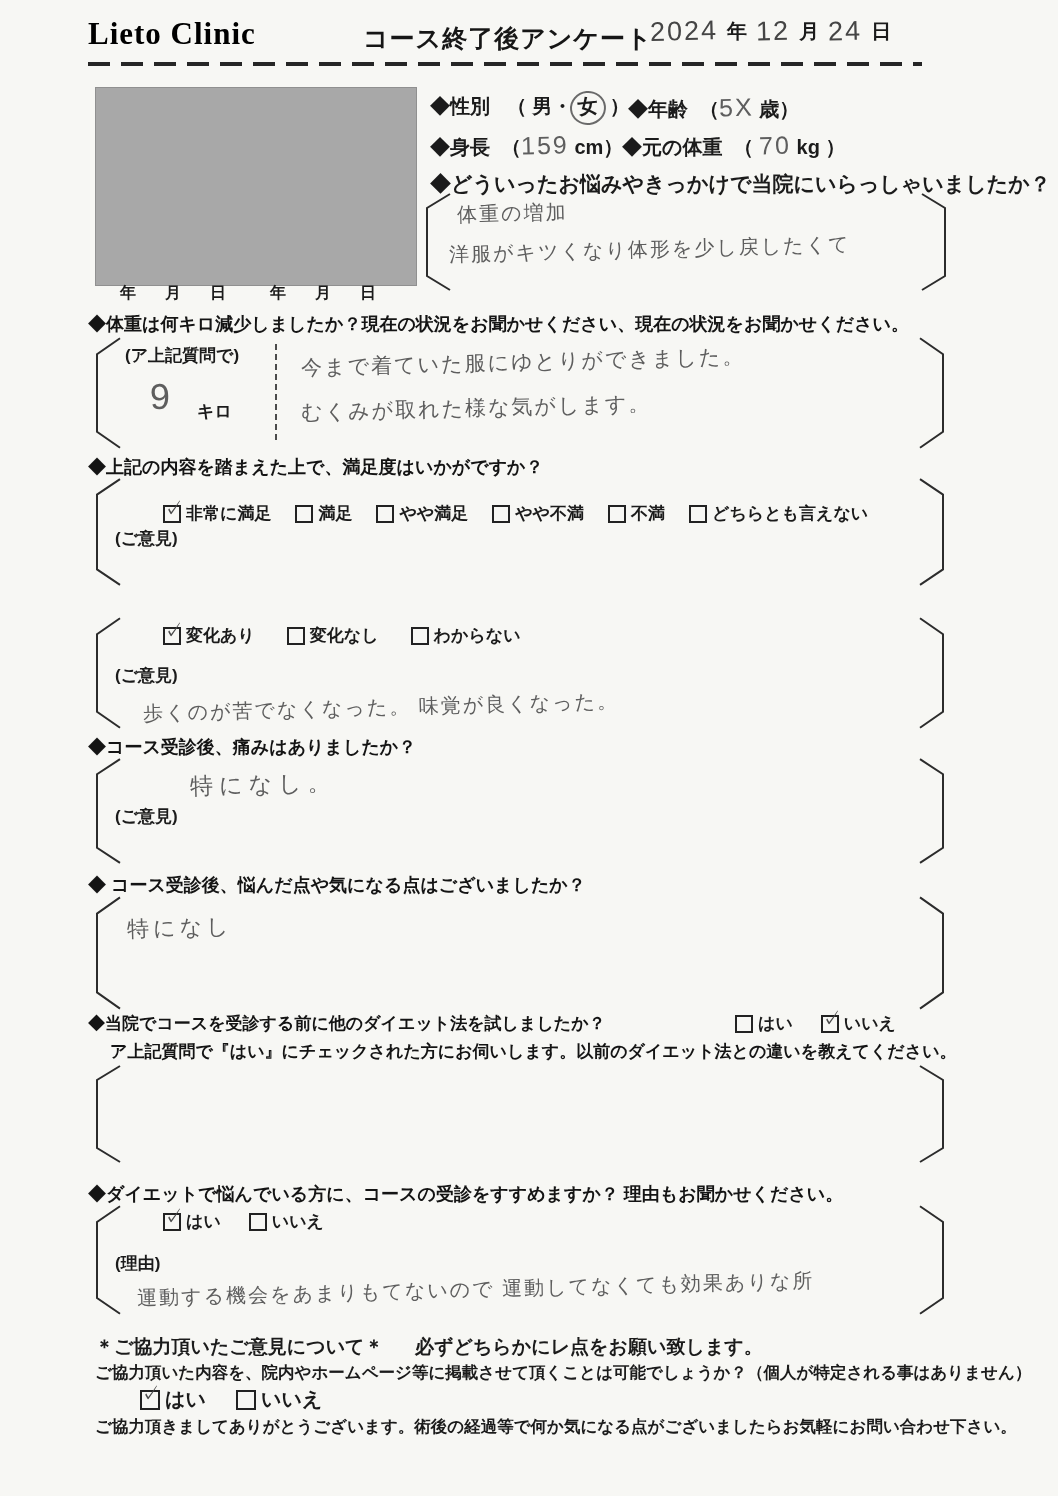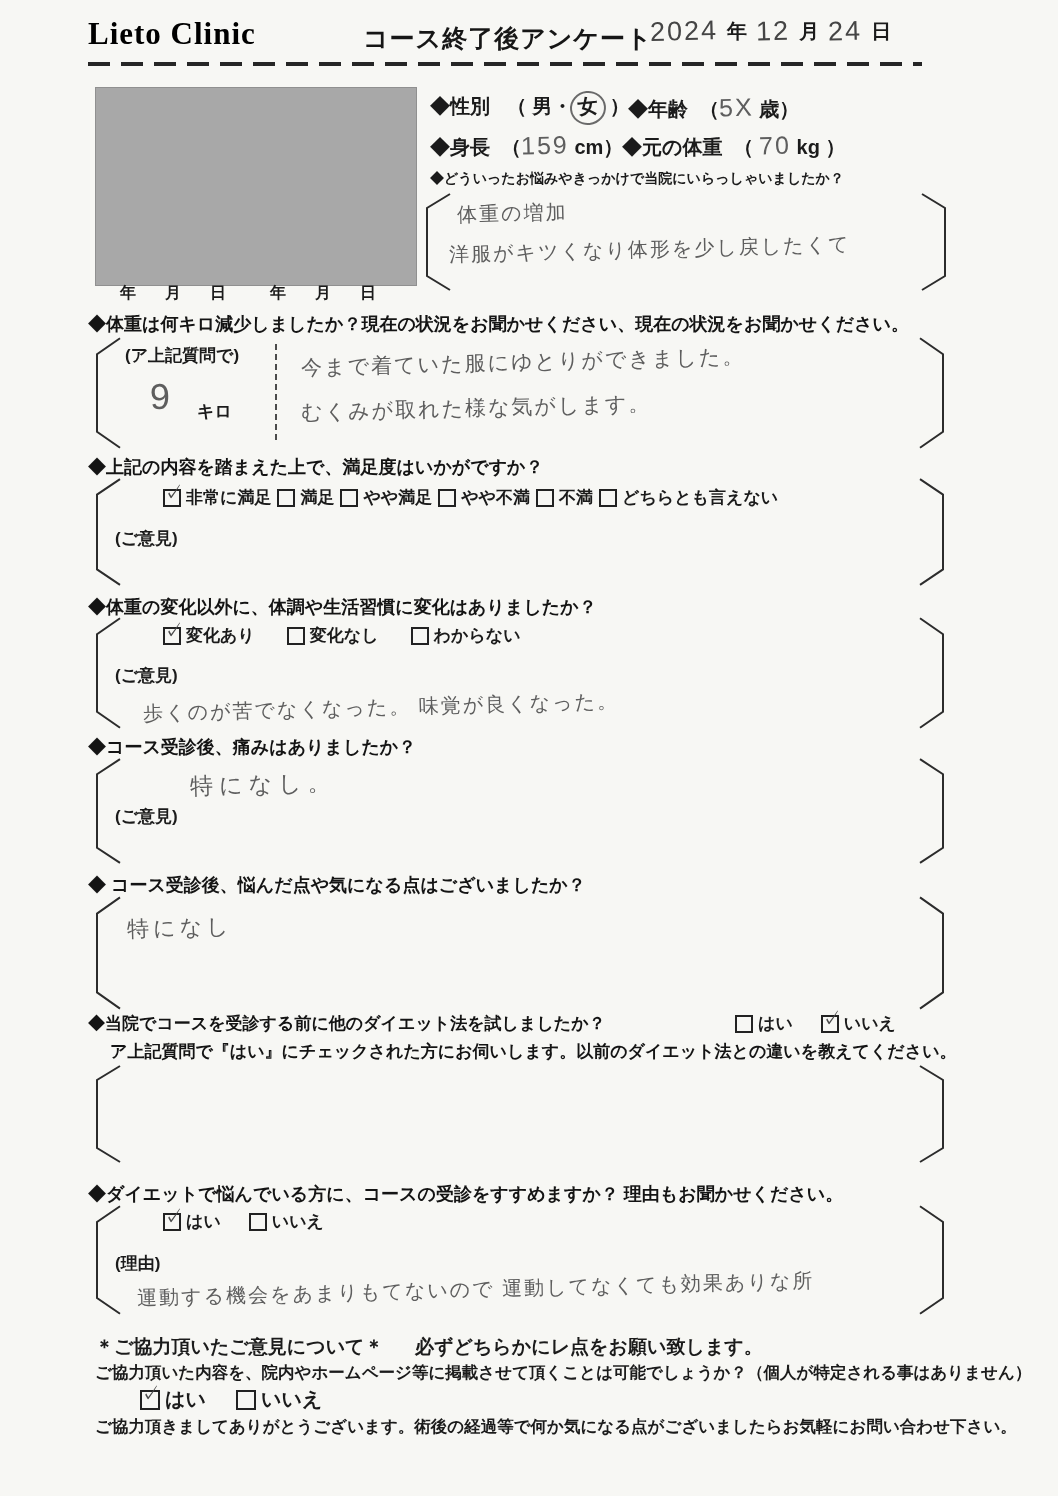--- a/index.html
+++ b/index.html
@@ -56,21 +56,21 @@
   .pd-group{display:flex;gap:29px;}
   
   .p-row{position:absolute;font-size:20px;font-weight:700;white-space:nowrap;}
   .p-row .hw{font-size:25px;font-weight:400;}
   .circled{
     display:inline-block;
     border:2px solid #6a6a6a;border-radius:50%;
     padding:0 6px 3px 6px;margin:-4px -2px;
     transform:rotate(-6deg);
   }
-  .reason-q{position:absolute;left:430px;top:170px;font-size:14px;font-weight:700;}
+  .reason-q{position:absolute;left:430px;top:170px;font-size:21px;font-weight:700;}
   
   .frame{position:absolute;}
   .bk{position:absolute;top:0;width:26px;height:100%;}
   .bk-l{left:0;}
   .bk-r{right:0;transform:scaleX(-1);}
   
   .q{position:absolute;left:88px;font-size:18px;font-weight:700;white-space:nowrap;color:#141414;}
   .sub-label{position:absolute;font-size:17px;font-weight:700;}
   .cb-row{position:absolute;display:flex;gap:22px;align-items:center;}
   .cb{display:inline-flex;align-items:center;gap:5px;font-size:17px;font-weight:700;white-space:nowrap;}
@@ -167,21 +167,21 @@
   </div>
 
   <div class="q" style="top:455px;">◆上記の内容を踏まえた上で、満足度はいかがですか？</div>
   <div class="frame" style="left:95px;top:477px;width:850px;height:110px;">
     <svg class="bk bk-l" viewBox="0 0 26 100" preserveAspectRatio="none">
         <polyline points="25,2 2,16 2,84 25,98" fill="none" stroke="#2c2c2c" stroke-width="2" vector-effect="non-scaling-stroke"></polyline>
       </svg>
     <svg class="bk bk-r" viewBox="0 0 26 100" preserveAspectRatio="none">
         <polyline points="25,2 2,16 2,84 25,98" fill="none" stroke="#2c2c2c" stroke-width="2" vector-effect="non-scaling-stroke"></polyline>
       </svg>
-    <div class="cb-row" style="left:68px;top:9px;gap:6px;">
+    <div class="cb-row" style="left:68px;top:25px;gap:24px;">
       <span class="cb">
           <span class="cb-box" data-checked="true"></span>
           <span>非常に満足</span>
         </span>
       <span class="cb">
           <span class="cb-box" data-checked="false"></span>
           <span>満足</span>
         </span>
       <span class="cb">
           <span class="cb-box" data-checked="false"></span>
@@ -196,21 +196,20 @@
           <span>不満</span>
         </span>
       <span class="cb">
           <span class="cb-box" data-checked="false"></span>
           <span>どちらとも言えない</span>
         </span>
     </div>
     <span class="sub-label" style="position:absolute;left:20px;top:50px;">(ご意見)</span>
   </div>
 
-  <div class="q" style="top:595px;">◆体重の変化以外に、体調や生活習慣に変化はありましたか？</div>
   <div class="frame" style="left:95px;top:616px;width:850px;height:114px;">
     <svg class="bk bk-l" viewBox="0 0 26 100" preserveAspectRatio="none">
         <polyline points="25,2 2,16 2,84 25,98" fill="none" stroke="#2c2c2c" stroke-width="2" vector-effect="non-scaling-stroke"></polyline>
       </svg>
     <svg class="bk bk-r" viewBox="0 0 26 100" preserveAspectRatio="none">
         <polyline points="25,2 2,16 2,84 25,98" fill="none" stroke="#2c2c2c" stroke-width="2" vector-effect="non-scaling-stroke"></polyline>
       </svg>
     <div class="cb-row" style="left:68px;top:8px;gap:32px;">
       <span class="cb">
           <span class="cb-box" data-checked="true"></span>

